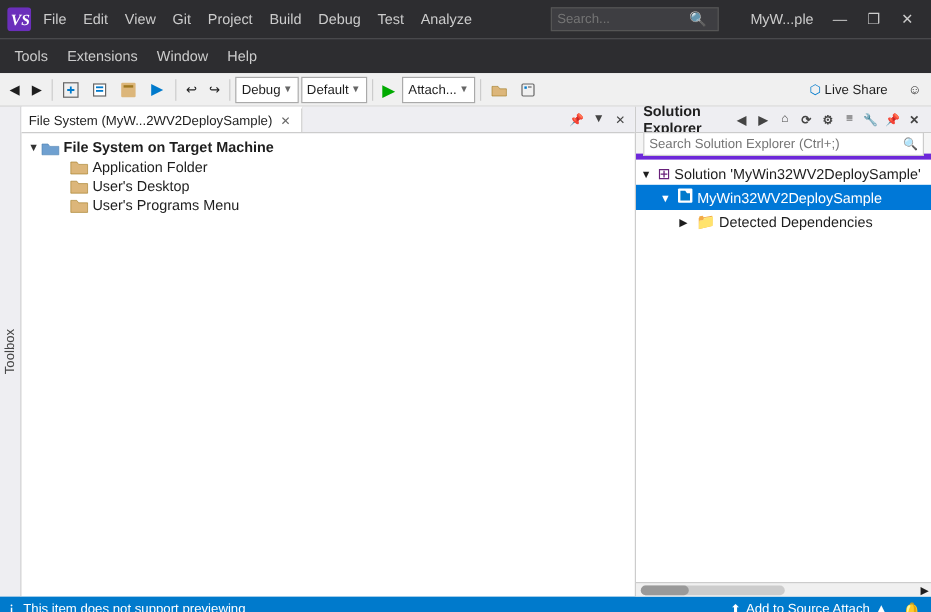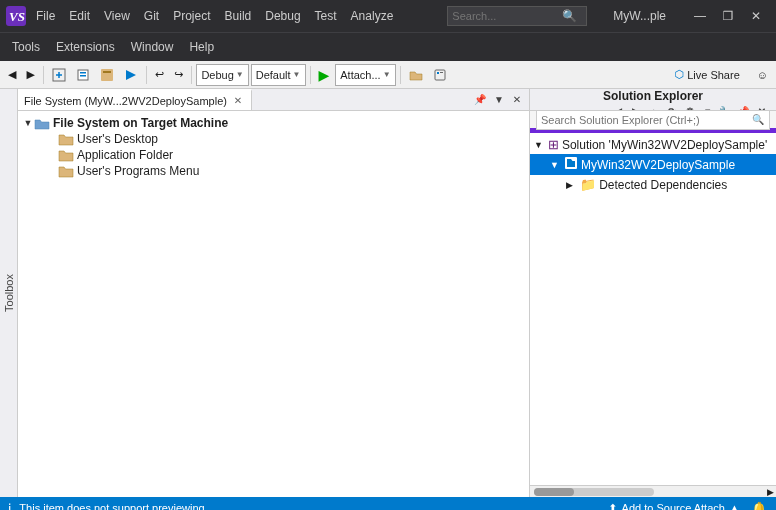--- a/index.html
+++ b/index.html
@@ -53,21 +53,21 @@
       background: transparent;
       border: none;
       color: #ccc;
       font-size: 11px;
       outline: none;
       width: 110px;
     }
     #title-window-title {
       color: #ccc;
       font-size: 12px;
-      margin-right: 20px;
+      margin-right: 8px;
     }
     #window-controls {
       display: flex;
       gap: 0;
     }
     .win-btn {
       color: #ccc;
       width: 28px;
       height: 30px;
       display: flex;
@@ -273,21 +273,20 @@
     #se-title-bar {
       height: 22px;
       background: #eeeef2;
       border-bottom: 1px solid #ccc;
       display: flex;
       align-items: center;
       padding: 0 6px;
       font-size: 12px;
       font-weight: bold;
       color: #1e1e1e;
-      flex-direction: column;
     }
     #se-title-bar .se-icons {
       margin-left: auto;
       display: flex;
       gap: 2px;
     }
     .se-icon-btn {
       width: 16px;
       height: 16px;
       display: flex;
@@ -517,31 +516,31 @@
         <span>File System on Target Machine</span>
       </div>
 
       <div class="tree-item tree-child">
         <span class="toggle-arrow"> </span>
         <span class="folder-icon">
           <svg width="16" height="14" viewBox="0 0 16 14">
             <path d="M1 3h5l1.5 2H15v8H1z" fill="#dcb67a" stroke="#a07820" stroke-width="0.5"></path>
           </svg>
         </span>
-        <span>User's Desktop</span>
+        <span>Application Folder</span>
       </div>
 
       <div class="tree-item tree-child">
         <span class="toggle-arrow"> </span>
         <span class="folder-icon">
           <svg width="16" height="14" viewBox="0 0 16 14">
             <path d="M1 3h5l1.5 2H15v8H1z" fill="#dcb67a" stroke="#a07820" stroke-width="0.5"></path>
           </svg>
         </span>
-        <span>Application Folder</span>
+        <span>User's Desktop</span>
       </div>
 
       <div class="tree-item tree-child">
         <span class="toggle-arrow"> </span>
         <span class="folder-icon">
           <svg width="16" height="14" viewBox="0 0 16 14">
             <path d="M1 3h5l1.5 2H15v8H1z" fill="#dcb67a" stroke="#a07820" stroke-width="0.5"></path>
           </svg>
         </span>
         <span>User's Programs Menu</span>

